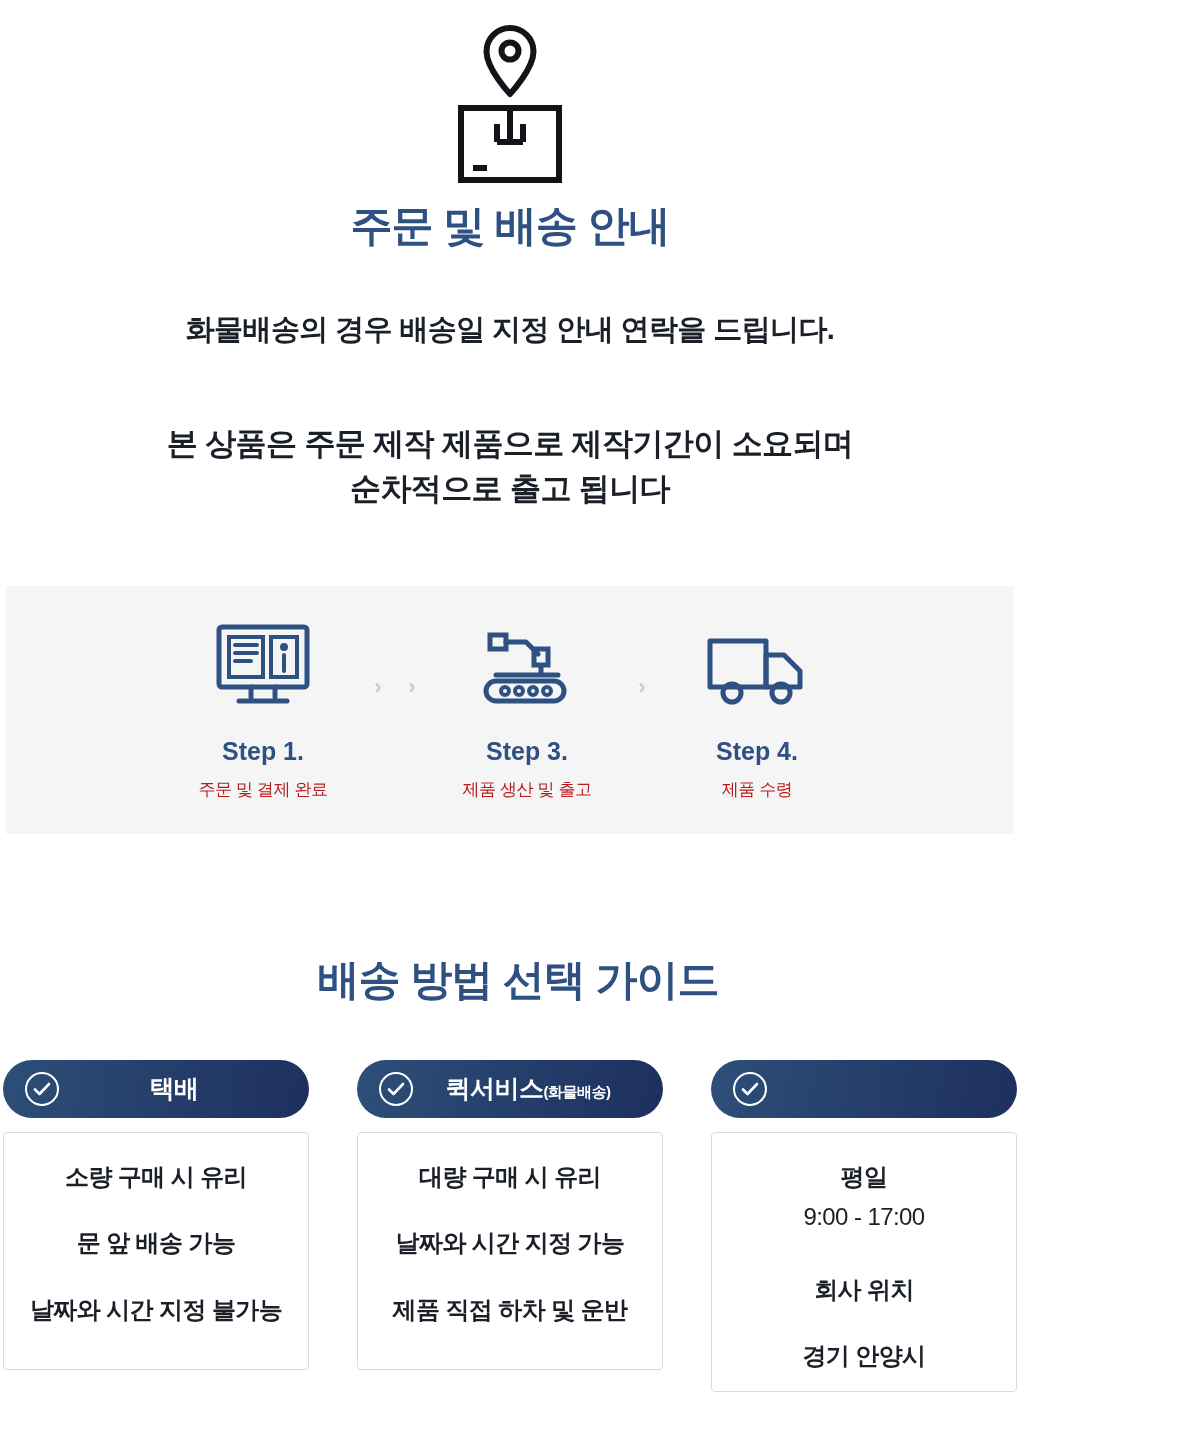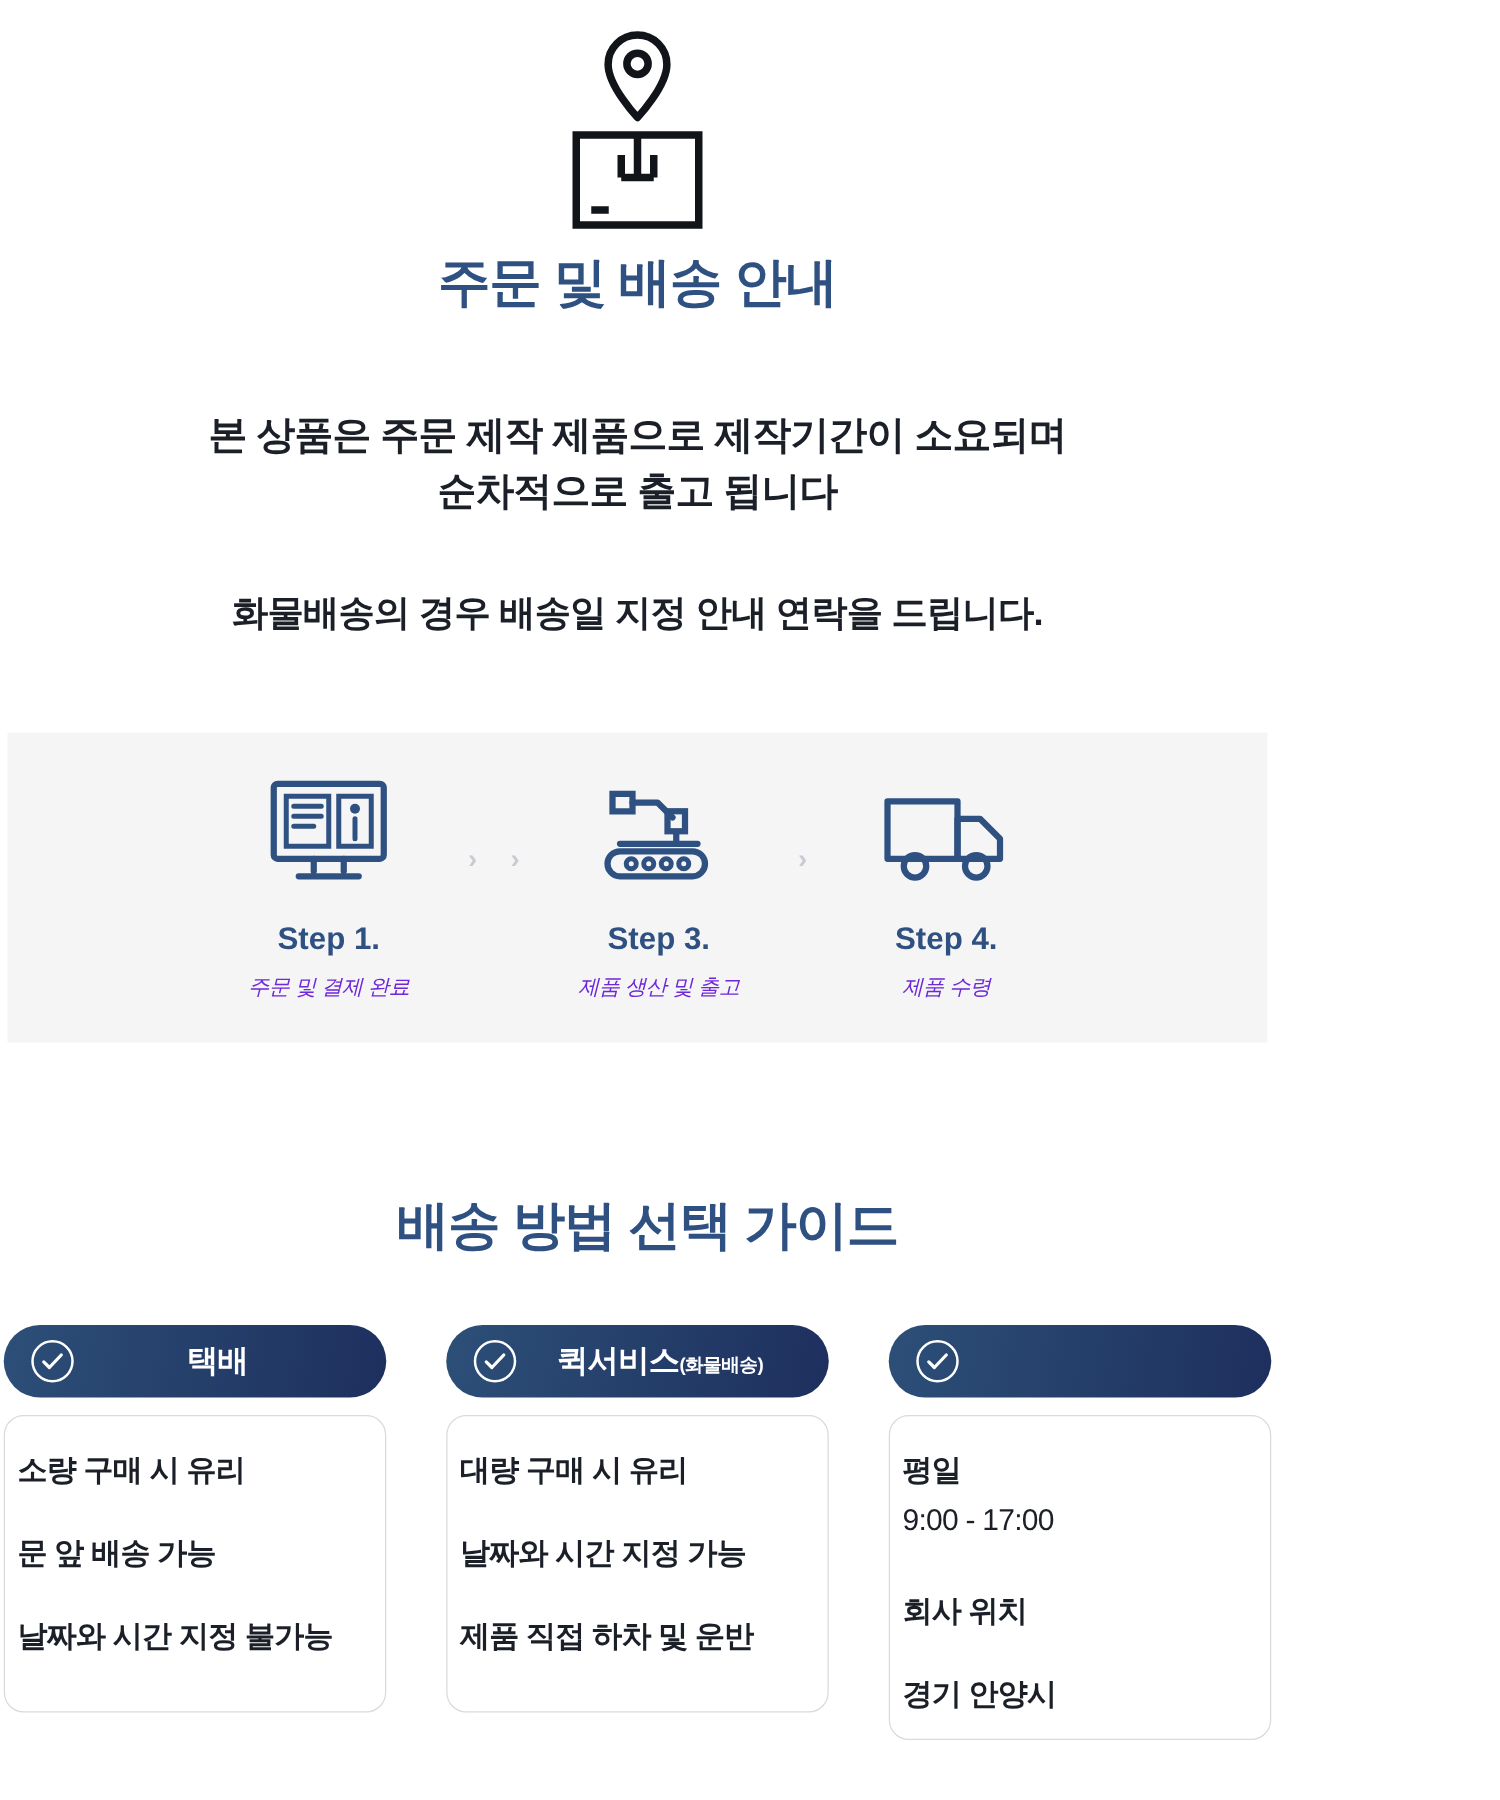--- a/index.html
+++ b/index.html
@@ -77,23 +77,22 @@
   }
   .step-label {
     margin-top: 22px;
     font-size: 25px;
     font-weight: bold;
     color: #2f5182;
   }
   .step-desc {
     margin-top: 12px;
     font-size: 17px;
-    color: #6d28d9;
+    color: #b91c1c;
     letter-spacing: -0.4px;
-    font-style: italic;
   }
   .step-arrow {
     width: 34px;
     text-align: center;
     color: #c8cbd1;
     font-size: 22px;
     font-weight: bold;
     align-self: center;
     margin-bottom: 46px;
   }
@@ -142,25 +141,25 @@
     padding-left: 20px;
   }
   .card-head-text .sub {
     font-size: 15px;
     font-weight: bold;
   }
 
   .card-body {
     margin-top: 14px;
     border: 1.6px solid #d8dade;
-    border-radius: 16px;
+    border-radius: 4px;
     min-height: 238px;
     padding: 28px 10px 19px;
     box-sizing: border-box;
-    text-align: left;
+    text-align: center;
   }
   .card-line {
     font-size: 24px;
     font-weight: bold;
     color: #1b1f27;
     letter-spacing: -0.6px;
     line-height: 1.35;
     margin: 0 0 34px;
   }
   .card-line:last-child { margin-bottom: 0; }
@@ -183,26 +182,26 @@
         <path d="M52 120h26" stroke="#111418" stroke-width="6"></path>
         <path d="M52 120v-18" stroke="#111418" stroke-width="6"></path>
         <path d="M78 120v-18" stroke="#111418" stroke-width="6"></path>
         <path d="M28 146h14" stroke="#111418" stroke-width="6"></path>
       </svg>
     </span>
   </div>
 
   <h1 class="section-title title-1">주문 및 배송 안내</h1>
 
+  <p class="lead lead-2">화물배송의 경우 배송일 지정 안내 연락을 드립니다.</p>
+
   <p class="lead lead-1">
     <span>본 상품은 주문 제작 제품으로 제작기간이 소요되며</span><br>
     <span>순차적으로 출고 됩니다</span>
   </p>
-
-  <p class="lead lead-2">화물배송의 경우 배송일 지정 안내 연락을 드립니다.</p>
 
   <div class="steps">
 
     <div class="step">
       <div class="step-icon">
         <svg width="100" height="92" viewBox="0 0 100 92" fill="none" xmlns="http://www.w3.org/2000/svg">
           <rect x="6" y="6" width="88" height="60" rx="3" stroke="#2f5182" stroke-width="5"></rect>
           <rect x="16" y="16" width="34" height="40" stroke="#2f5182" stroke-width="4"></rect>
           <path d="M22 24h22M22 32h22M22 40h16" stroke="#2f5182" stroke-width="4" stroke-linecap="round"></path>
           <rect x="58" y="16" width="26" height="40" stroke="#2f5182" stroke-width="4"></rect>

